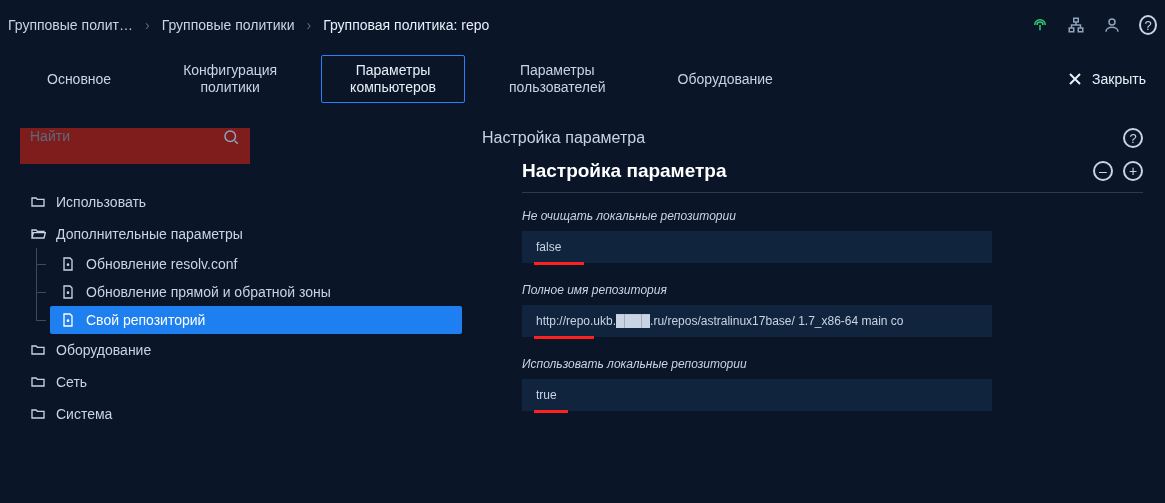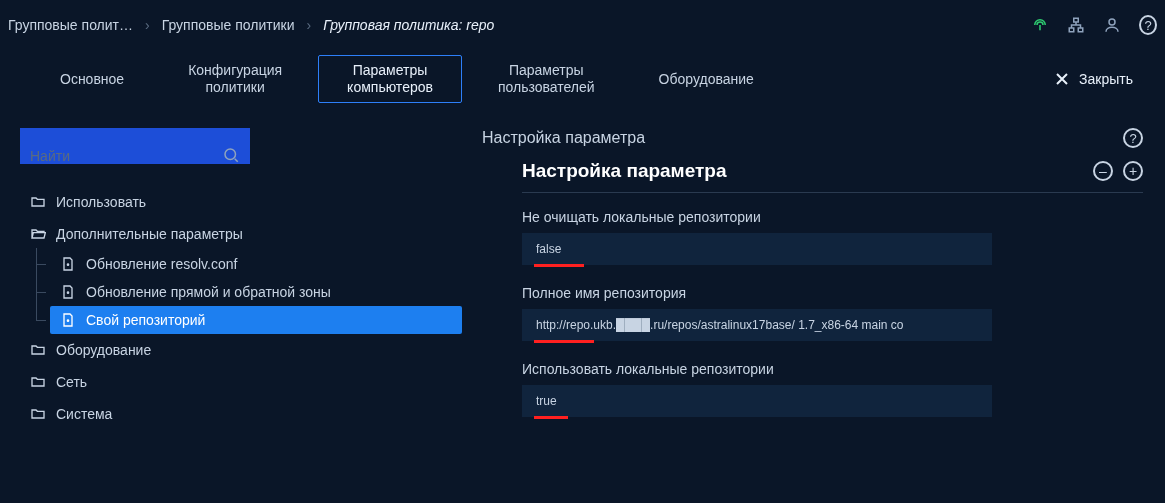--- a/index.html
+++ b/index.html
@@ -1,33 +1,33 @@
 <!DOCTYPE html>
 <html><head>
   <meta charset="utf-8">
   <style>
   * { margin:0; padding:0; box-sizing:border-box; }
   html,body{ width:1165px; height:503px; background:#0a1628; font-family:Arial,sans-serif; color:#c8d4e3; overflow:hidden; }
   .header{ display:flex; align-items:center; padding:0 8px; height:50px; justify-content:space-between; }
   .breadcrumb{ display:flex; align-items:center; gap:12px; font-size:14px; }
   .breadcrumb-sep{ color:#5a6b80; }
   .breadcrumb-item{ color:#c8d4e3; }
-  .breadcrumb-item:last-child{ color:#e8f0fa; font-weight:500;font-style:italic; }
+  .breadcrumb-item:last-child{ color:#e8f0fa; font-weight:500; }
   .header-icons{ display:flex; gap:18px; align-items:center; }
   .hicon{ width:18px; height:18px; display:flex; align-items:center; justify-content:center; }
   .hicon svg{ width:18px; height:18px; }
-  .tabs-row{ display:flex; align-items:center; height:58px; padding:0 32px; gap:8px; }
+  .tabs-row{ display:flex; align-items:center; height:58px; padding:0 19px; gap:16px; }
   .tab{ padding:10px 28px; text-align:center; font-size:14px; color:#c8d4e3; cursor:pointer; display:flex; flex-direction:column; justify-content:center; height:48px; line-height:1.2; }
   .tab.active{ border:1px solid #2d7ff9; border-radius:2px; color:#e8f0fa;}
   .tab-spacer{ flex:1; }
   .close-btn{ display:flex; align-items:center; gap:10px; font-size:14px; color:#e8f0fa; cursor:pointer;justify-content:flex-end;}
   .close-btn svg{ width:14px;height:14px; }
   .content{ display:flex; height:calc(100% - 108px); padding:20px 0 0 20px;}
   .sidebar{ width:462px; padding-right:20px; }
-  .search-box{ width:230px; height:36px; background:#1d4ed8; display:flex; align-items:flex-end; padding:0 10px; margin-bottom:22px;}
+  .search-box{ width:230px; height:36px; background:#7f1d1d; display:flex; align-items:flex-start; padding:0 10px; margin-bottom:22px;}
   .search-input{ flex:1; background:transparent; border:none; outline:none; color:#c8d4e3; font-size:14px;}
   .search-input::placeholder{ color:#5a6b80; }
   .search-box svg{ width:18px;height:18px; }
   .tree{ font-size:14px; }
   .tree-item{ display:flex; align-items:center; gap:10px; padding:8px 10px; cursor:pointer;}
   .tree-item.selected{ background:#1d7ff0; color:#fff; border-radius:2px;}
   .tree-item svg.folder, .tree-item svg.file{ width:16px;height:16px; flex-shrink:0;}
   .tree-child{ margin-left:8px; padding-left:22px; position:relative;}
   .tree-child::before{ content:""; position:absolute; left:8px; top:-2px; bottom:50%; width:1px; background:#3a4a60;}
   .tree-child::after{ content:""; position:absolute; left:8px; top:50%; width:10px; height:1px; background:#3a4a60;}
@@ -36,21 +36,21 @@
   .tree-child .tree-item{ padding:6px 10px;}
   .main{ flex:1; padding-right:22px; overflow:hidden;}
   .panel-head{ display:flex; align-items:center; justify-content:space-between; margin-bottom:12px; }
   .panel-head-title{ font-size:16px; color:#c8d4e3;}
   .card{ padding:0 0 0 40px;}
   .card-head{ display:flex; justify-content:space-between; align-items:center; padding:0 0 10px 0;}
   .card-title{ font-size:19px; color:#fff; font-weight:600;}
   .card-icons{ display:flex; gap:10px;}
   .round-btn{ width:20px;height:20px; border:2px solid #c8d4e3; border-radius:50%; display:flex;align-items:center;justify-content:center; font-size:14px; color:#c8d4e3; line-height:1; cursor:pointer;}
   .hr{ height:1px; background:#2a3a50; margin-bottom:16px;}
-  .field-label{ font-size:14px; color:#c8d4e3; margin-bottom:8px;}
+  .field-label{ font-size:12px; color:#c8d4e3; margin-bottom:8px;font-style:italic;}
   .field-input{ width:470px; height:30px; background:#10243d; border:none; padding:16px 14px; color:#c8d4e3; font-size:12px; outline:none; display:block;}
   .field-wrap{ margin-bottom:18px; position:relative;}
   .underline-red{ height:3px; background:#ff2020; width:50px; margin-top:-1px; margin-left:12px;}
   .underline-red.w2{ width:60px;}
   .qmark{ width:20px;height:20px;border:2px solid #c8d4e3;border-radius:50%;display:flex;align-items:center;justify-content:center;font-size:13px;color:#c8d4e3;}
   </style>
 </head>
 <body>
 
 <div class="header">

